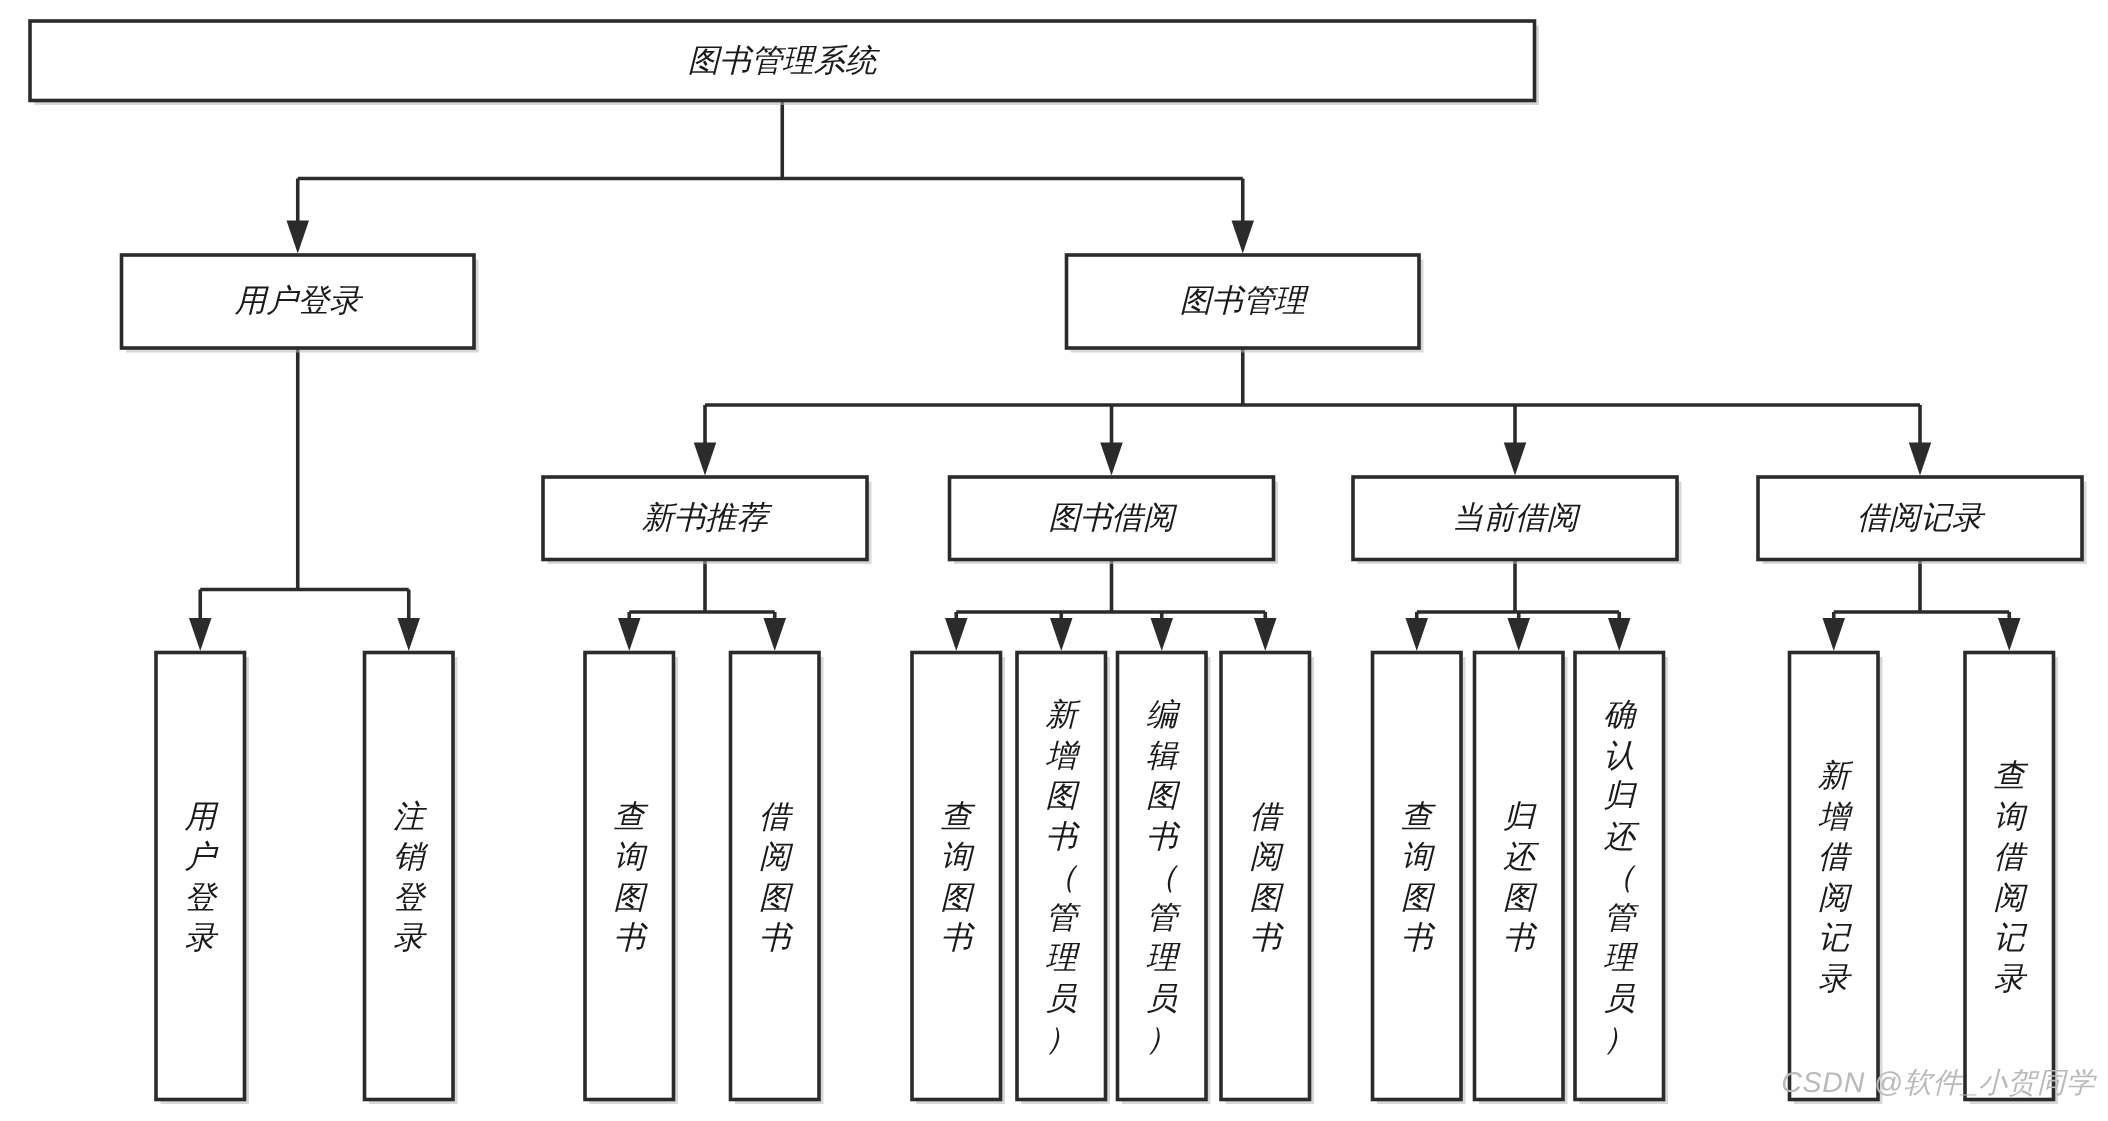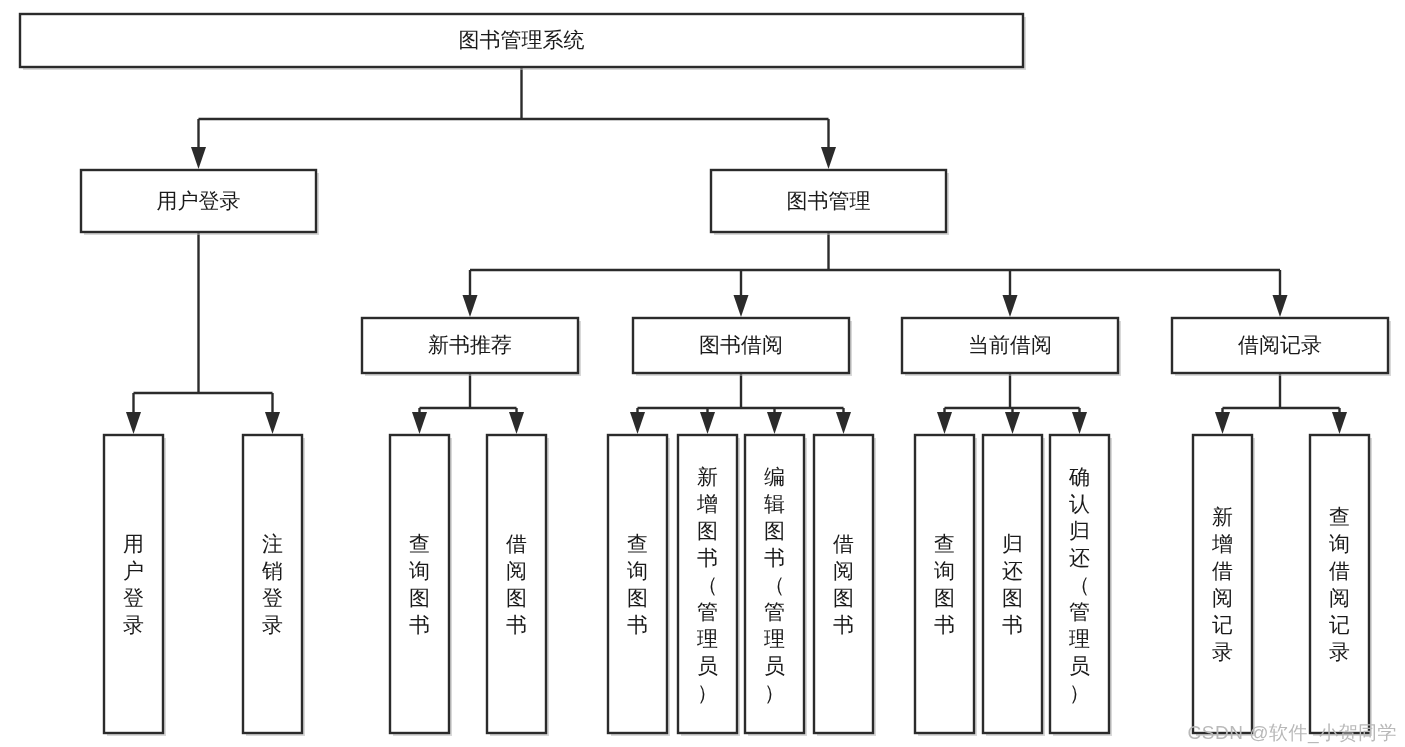--- a/index.html
+++ b/index.html
@@ -12,20 +12,21 @@
     width: 1405px;
     height: 747px;
     font-family: "Liberation Sans", "DejaVu Sans", sans-serif;
     overflow: hidden;
     position: relative;
   }
   #diagram-root {
     position: relative;
     width: 1405px;
     height: 747px;
+    font-style: italic;
   }
   svg.diagram-canvas {
     position: absolute;
     left: 0;
     top: 0;
     width: 1405px;
     height: 747px;
     display: block;
   }
   .node-rect {
@@ -56,21 +57,21 @@
   }
   .node-label-v {
     font-family: "Liberation Sans", "DejaVu Sans", sans-serif;
     font-size: 21px;
     fill: #1a1a1a;
     text-anchor: middle;
   }
   .watermark-text {
     position: absolute;
     right: 8px;
-    bottom: 1px;
+    bottom: 12px;
     font-family: "Liberation Sans", "DejaVu Sans", sans-serif;
     font-size: 19px;
     color: #b9b9b9;
     white-space: nowrap;
     user-select: none;
     letter-spacing: 0.5px;
   }
 </style>
 </head>
 <body>

